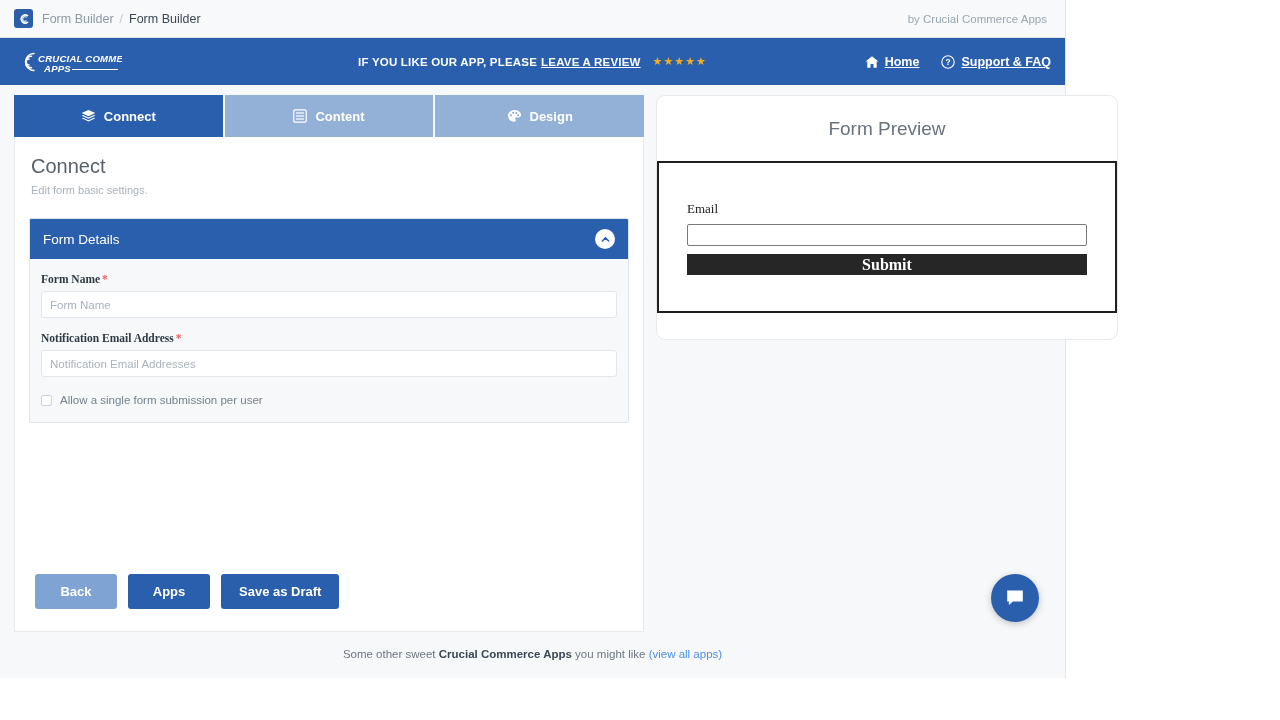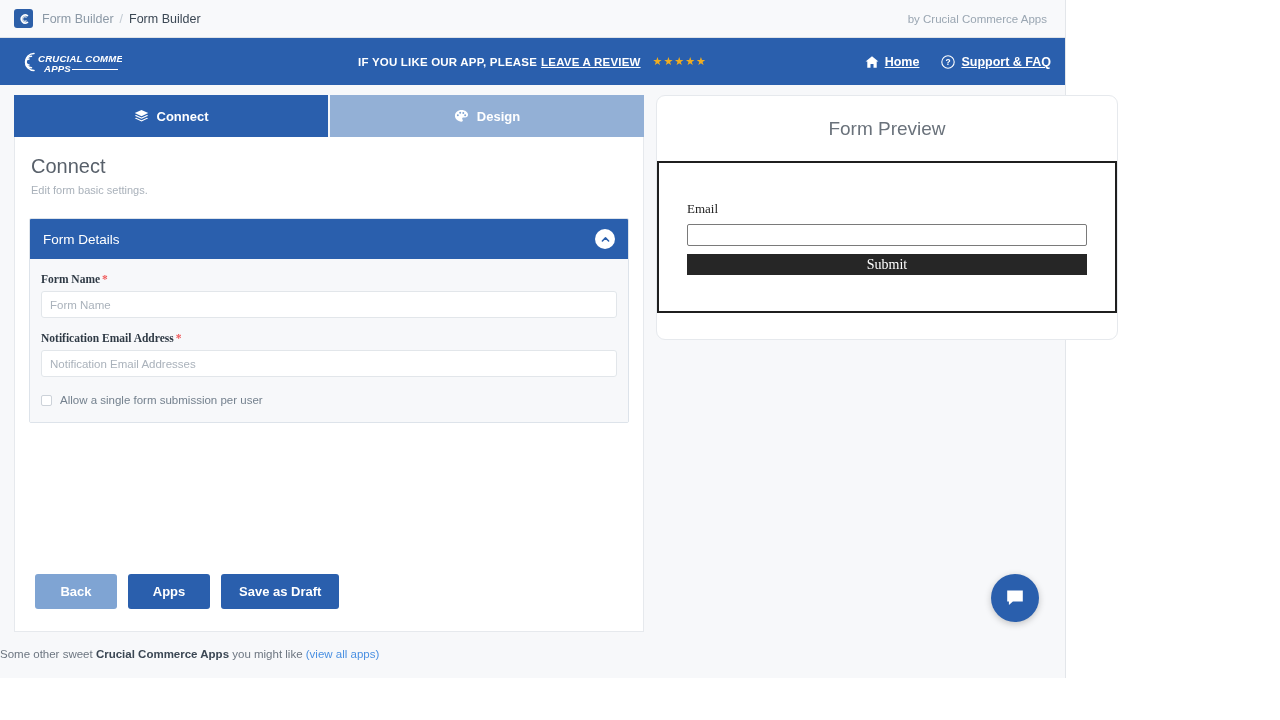--- a/index.html
+++ b/index.html
@@ -200,29 +200,30 @@
   }
   .preview-input {
     width: 100%; height: 22px;
     border: 1px solid #7a7a7a; background: #ffffff;
     border-radius: 2px;
   }
   .preview-submit {
     width: 100%; height: 21px; margin-top: 8px;
     background: #262626; color: #ffffff;
     display: flex; align-items: center; justify-content: center;
-    font-size: 14px;
+    font-size: 16px;
     font-family: "Liberation Serif", serif;
+    font-weight: bold;
   }
 
   
   .footer {
     flex: 0 0 auto;
     padding: 16px 0 18px 0;
-    text-align: left;
+    text-align: center;
     font-size: 11.5px; color: #6d7681;
   }
   .footer b { color: #3b4754; }
   .footer a { color: #4a90e2; text-decoration: none; }
 
   
   .chat-fab {
     position: absolute; right: 26px; bottom: 56px;
     width: 48px; height: 48px; border-radius: 50%;
     background: #2a5fad;
@@ -301,20 +302,31 @@
             <svg width="15" height="15" viewBox="0 0 16 16" fill="#ffffff">
               <path d="M8 1 0.8 4.3 8 7.6l7.2-3.3z"></path>
               <path d="M8 9.1 2.2 6.5 0.8 7.1 8 10.4l7.2-3.3-1.4-0.6z"></path>
               <path d="M8 11.9 2.2 9.3 0.8 9.9 8 13.2l7.2-3.3-1.4-0.6z"></path>
             </svg>
           </span>
           <span>Connect</span>
         </div>
         <div class="tab">
           <span>
+            <svg width="14" height="14" viewBox="0 0 14 14">
+              <rect x="0.8" y="0.8" width="12.4" height="12.4" rx="1.2" fill="none" stroke="#ffffff" stroke-width="1.2"></rect>
+              <rect x="3" y="3.4" width="8" height="1.2" fill="#ffffff"></rect>
+              <rect x="3" y="6.4" width="8" height="1.2" fill="#ffffff"></rect>
+              <rect x="3" y="9.4" width="8" height="1.2" fill="#ffffff"></rect>
+            </svg>
+          </span>
+          <span>Content</span>
+        </div>
+        <div class="tab">
+          <span>
             <svg width="15" height="15" viewBox="0 0 16 16" fill="#ffffff">
               <path d="M8 1C4.1 1 1 3.8 1 7.3c0 3.4 3.1 6.2 7 6.2.8 0 1.4-.6 1.4-1.3 0-.35-.14-.65-.35-.88-.2-.22-.33-.52-.33-.85 0-.72.6-1.3 1.35-1.3h1.6C13.6 9.2 15 7.9 15 6.2 15 3.3 11.9 1 8 1z"></path>
               <circle cx="4.1" cy="6.6" r="1.05" fill="#7fa4d3"></circle>
               <circle cx="6.6" cy="4.1" r="1.05" fill="#7fa4d3"></circle>
               <circle cx="9.9" cy="4.2" r="1.05" fill="#7fa4d3"></circle>
               <circle cx="11.9" cy="6.6" r="1.05" fill="#7fa4d3"></circle>
             </svg>
           </span>
           <span>Design</span>
         </div>

